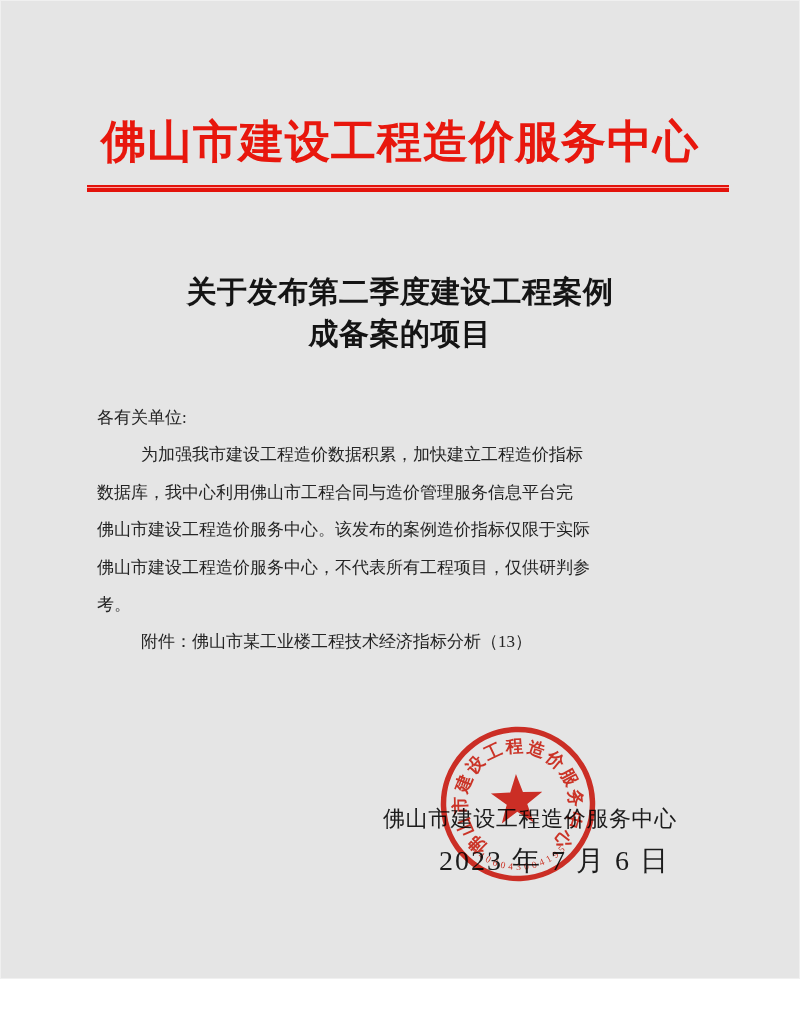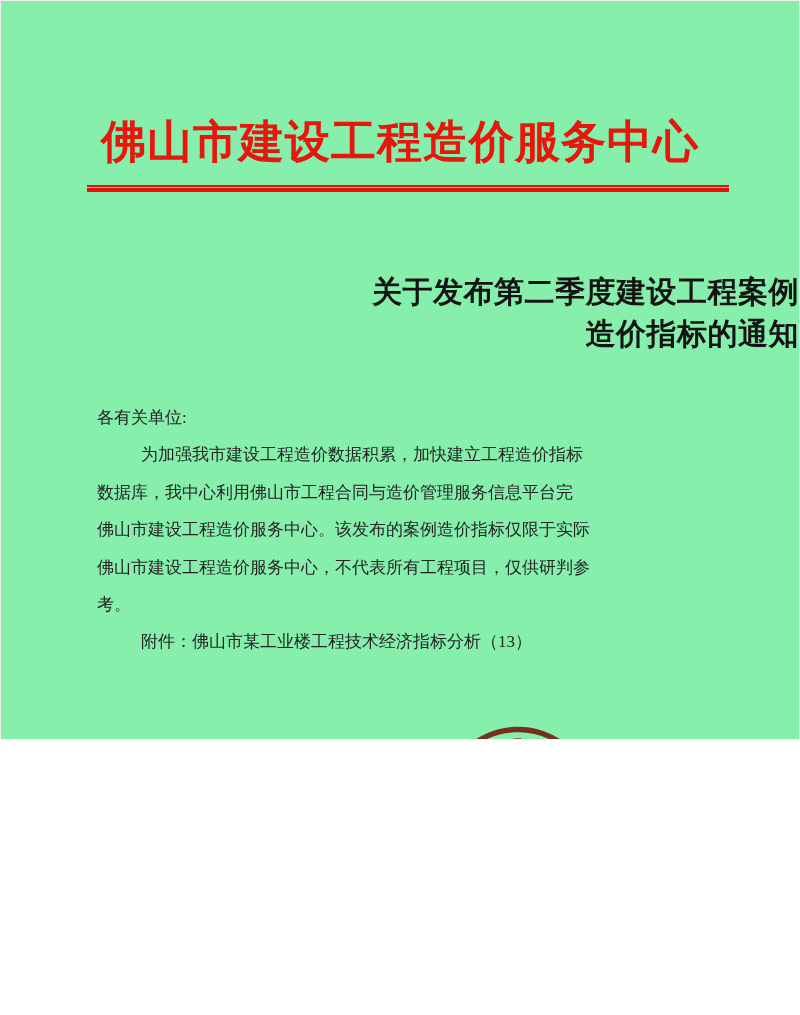--- a/index.html
+++ b/index.html
@@ -1,22 +1,22 @@
 <!DOCTYPE html>
 <html><head>
 <meta charset="utf-8">
 <style>
   * { margin: 0; padding: 0; box-sizing: border-box; }
   html, body { background: #ffffff; }
   .page {
     position: relative;
     width: 800px;
-    height: 740px;
+    height: 979px;
     margin: 0 auto;
-    background: #86efac;
+    background: #e5e5e5;
     overflow: hidden;
     font-family: "Liberation Serif", "DejaVu Serif", serif;
     border: 1px solid #f0f0f0;
   }
   .letterhead {
     position: absolute;
     top: 116px;
     left: 0;
     width: 100%;
     text-align: center;
@@ -36,21 +36,21 @@
     background: linear-gradient(to bottom,
       #e3120b 0, #e3120b 2px,
       #fba39e 2px, #fba39e 3px,
       #e3120b 3px, #e3120b 7px);
   }
   .doc-title {
     position: absolute;
     top: 270px;
     left: 0;
     width: 100%;
-    text-align: right;
+    text-align: center;
     font-size: 30px;
     font-weight: 700;
     color: #141414;
     line-height: 42px;
     letter-spacing: 0.5px;
   }
   .body-block {
     position: absolute;
     top: 398px;
     left: 96px;
@@ -103,21 +103,21 @@
 <body>
 
 <div class="page">
 
   <div class="letterhead">佛山市建设工程造价服务中心</div>
 
   <div class="red-rule"></div>
 
   <div class="doc-title">
     <div>关于发布第二季度建设工程案例</div>
-    <div>造价指标的通知</div>
+    <div>成备案的项目</div>
   </div>
 
   <div class="body-block">
     <div class="body-line">各有关单位:</div>
     <div class="body-line ind">为加强我市建设工程造价数据积累，加快建立工程造价指标</div>
     <div class="body-line">数据库，我中心利用佛山市工程合同与造价管理服务信息平台完</div>
     <div class="body-line">佛山市建设工程造价服务中心。该发布的案例造价指标仅限于实际</div>
     <div class="body-line">佛山市建设工程造价服务中心，不代表所有工程项目，仅供研判参</div>
     <div class="body-line">考。</div>
     <div class="body-line ind">附件：佛山市某工业楼工程技术经济指标分析（13）</div>

